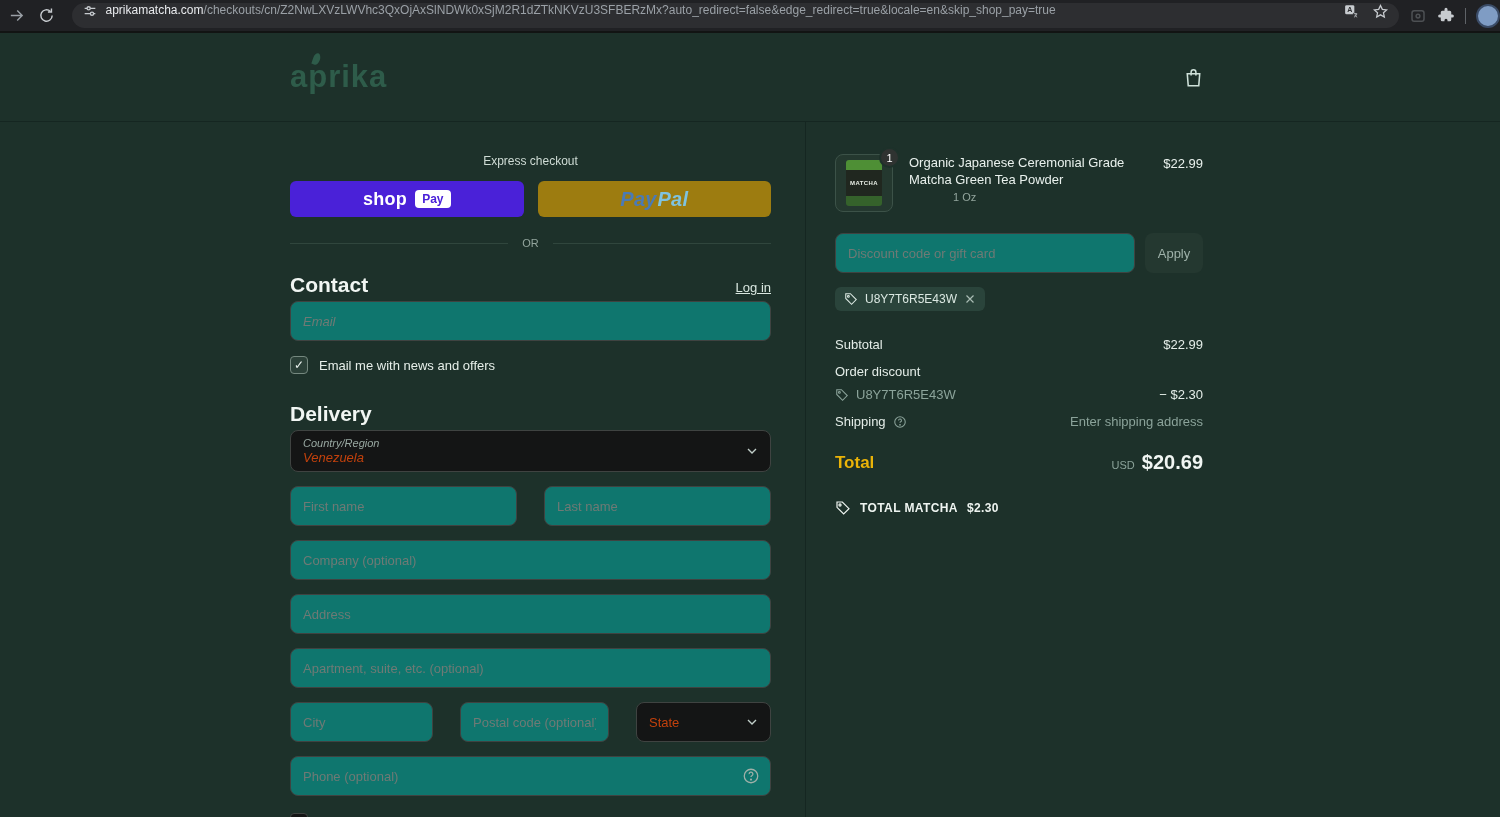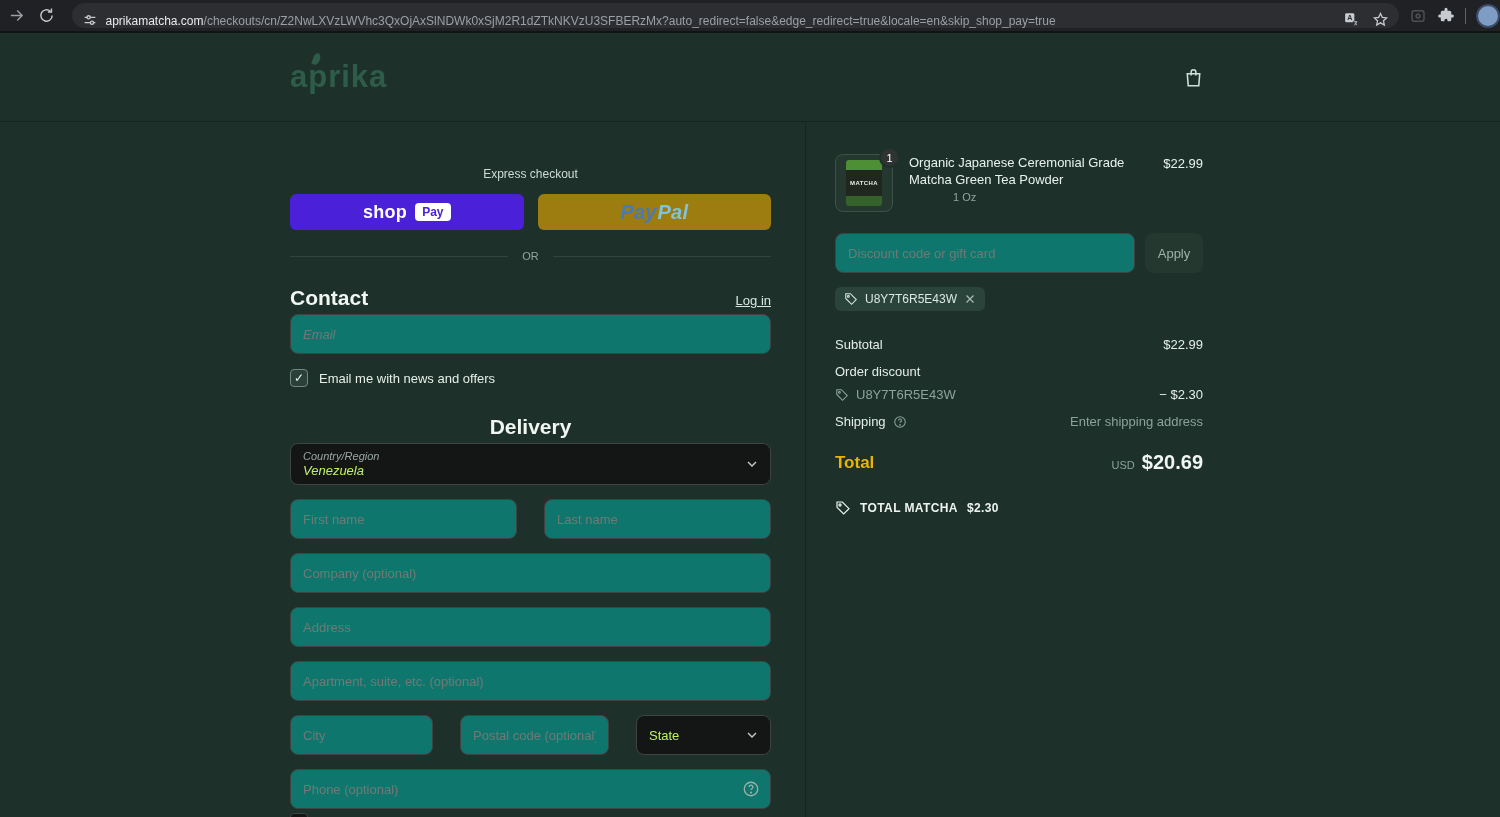--- a/index.html
+++ b/index.html
@@ -5,74 +5,74 @@
   * { margin:0; padding:0; box-sizing:border-box; }
   html,body { width:1500px; height:817px; overflow:hidden; }
   body { background:#1d312a; font-family:"Liberation Sans", sans-serif; position:relative; }
 
   
   .chrome { position:absolute; top:0; left:0; width:1500px; height:33px; background:#202124;
             border-bottom:2px solid #121413; display:flex; align-items:center; }
   .chrome svg { display:block; }
   .nav-btn { width:26px; height:26px; display:flex; align-items:center; justify-content:center; margin-left:4px; }
   .url-pill { height:25px; background:#2d2e31; border-radius:13px; margin-left:12px;
-              display:flex; align-items:flex-end; padding:0 10px; width:1340px; }
+              display:flex; align-items:flex-start; padding:0 10px; width:1340px; }
   .url-text { flex:1; font-size:12px; white-space:nowrap; overflow:hidden; margin-left:8px; }
   .url-domain { color:#e8eaed; }
   .url-path { color:#9aa0a6; }
   .chrome-right { display:flex; align-items:center; margin-left:10px; gap:10px; }
   .chrome-sep { width:1px; height:16px; background:#5f6368; }
   .avatar { width:24px; height:24px; border-radius:50%; background:#7f9cc4;
             border:2px solid #3a4b66; }
 
   
   .site-header { position:absolute; top:33px; left:0; width:1500px; height:89px;
                  border-bottom:1px solid #152621; }
   .logo { position:absolute; left:290px; top:26px; font-size:31px; font-weight:700;
           letter-spacing:1px; color:#2e5c4a; }
   .logo .leaf { position:absolute; left:23px; top:-6px; width:7px; height:12px;
                 background:#2e5c4a; border-radius:60% 60% 60% 0; transform:rotate(18deg); }
   .cart-btn { position:absolute; left:1182px; top:33px; }
 
   
-  .main-col { position:absolute; left:290px; top:135px; width:481px; }
+  .main-col { position:absolute; left:290px; top:122px; width:481px; }
   .express-label { margin-top:32px; text-align:center; font-size:12px; color:#cfdcd5; }
   .express-buttons { margin-top:13px; display:flex; gap:14px; }
   .pay-btn { flex:1; height:36px; border:none; border-radius:6px; display:flex;
              align-items:center; justify-content:center; cursor:pointer; }
   .shoppay { background:#4a21d8; gap:8px; }
   .shoppay .shop-word { color:#fff; font-weight:700; font-size:18px; letter-spacing:.3px; }
   .shoppay .pay-badge { background:#fff; color:#4a21d8; font-weight:700; font-size:12px;
                         border-radius:4px; padding:2px 7px; }
   .paypal { background:#9d7c10; font-style:italic; font-weight:700; font-size:20px; letter-spacing:.2px; }
   .pp-pay { color:#4a7ab5; }
   .pp-pal { color:#7fc3e0; margin-left:1px; }
   .or-row { margin-top:20px; display:flex; align-items:center; gap:14px; }
   .or-row .line { flex:1; height:1px; background:#30463d; }
   .or-row .or-text { font-size:11px; color:#93a59d; }
 
   .section-head { margin-top:24px; display:flex; justify-content:space-between; align-items:baseline; }
-  .h2 { font-size:21px; font-weight:600; color:#f1f6f3;text-align:center; }
+  .h2 { font-size:21px; font-weight:600; color:#f1f6f3; }
   .login-link { font-size:13px; color:#d9e7e0; text-decoration:underline; cursor:pointer; }
 
   .input { width:100%; height:40px; background:#0f766e; border:1px solid #3f4341; border-radius:8px;
            color:#e8efec; font-size:13px; padding:0 12px; outline:none; }
   .input::placeholder { color:#6f7a75; }
   .mt10 { margin-top:4px;font-style:italic; } .mt14 { margin-top:14px; } .mt28 { margin-top:28px; }
 
   .check-row { margin-top:15px; display:flex; align-items:center; gap:11px; }
   .checkbox { width:18px; height:18px; border-radius:4px; background:#2b4038; border:1px solid #75887f;
               display:flex; align-items:center; justify-content:center; cursor:pointer;
               color:#e9f1ed; font-size:12px; }
   .check-label { font-size:13px; color:#e6efe9; }
 
   .select-box { position:relative; background:#141515; border:1px solid #3f4341; border-radius:8px; cursor:pointer; }
   .country-select { height:42px; padding:6px 12px 0; }
   .select-label { font-size:11px; color:#98a8a1; }
-  .select-value { font-size:13px; color:#bef264; margin-top:1px; }
+  .select-value { font-size:13px; color:#c2410c; margin-top:1px; }
   .chevron { position:absolute; right:10px; top:50%; transform:translateY(-50%); }
 
   .field-row { display:flex; gap:27px; }
   .flex1 { flex:1; }
   .w-city { width:143px; } .w-postal { width:149px; } .w-state { width:151px; }
   .state-select { height:40px; display:flex; align-items:center; padding:0 12px; }
   .state-select .select-value { margin-top:0; }
 
   .phone-wrap { position:relative; }
   .help-btn { position:absolute; right:11px; top:11px; cursor:pointer; }

